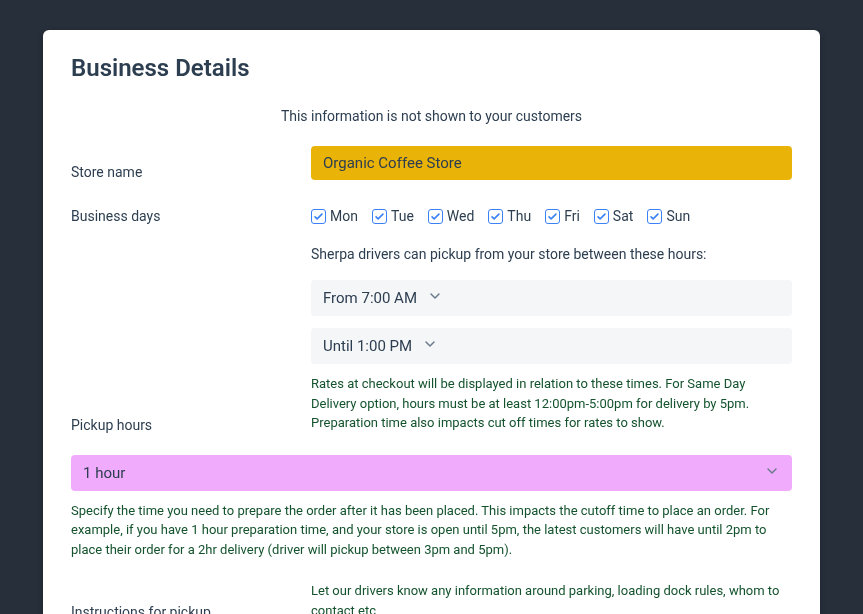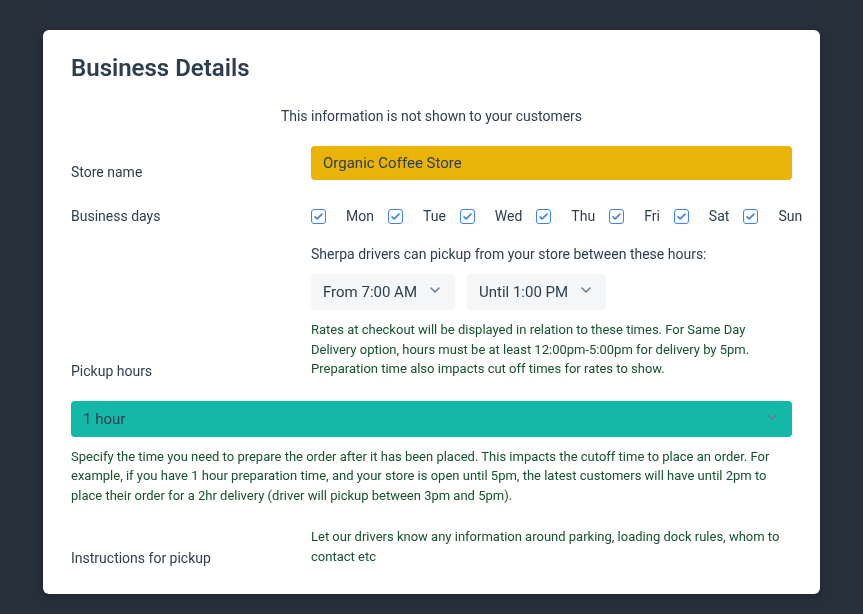--- a/index.html
+++ b/index.html
@@ -62,68 +62,69 @@
     }
     .days {
       display: flex;
       gap: 14px;
       align-items: center;
       padding-top: 4px;
     }
     .day {
       display: flex;
       align-items: center;
-      gap: 20px;
+      gap: 4px;
       cursor: pointer;
     }
     .chk {
       width: 15px;
       height: 15px;
       border: 1.5px solid #3b82f6;
       border-radius: 3px;
       display: flex;
       align-items: center;
       justify-content: center;
       background: #fff;
     }
     .chk svg { width: 11px; height: 11px; display: block; }
     .day-label {
       font-size: 14px;
       color: #2c3e50;
     }
     .desc {
       font-size: 14px;
       color: #2c3e50;
-      margin-bottom: 12px;
+      margin-bottom: 18px;
     }
     .pickers {
       display: flex;
       gap: 12px;
       margin-bottom: 10px;
+      flex-direction: column;
     }
     .picker {
       background: #f5f6f8;
       border-radius: 4px;
       padding: 8px 12px;
       display: flex;
       align-items: center;
       gap: 10px;
       font-size: 15px;
       color: #2c3e50;
       cursor: pointer;
     }
     .picker .chevron { color: #6b7b8c; }
     .help {
       font-size: 13px;
       color: #14532d;
       line-height: 1.5;
     }
     .select-full {
       width: 100%;
-      background: #14b8a6;
+      background: #f0abfc;
       border-radius: 4px;
       padding: 8px 12px;
       display: flex;
       align-items: center;
       justify-content: space-between;
       font-size: 15px;
       color: #2c3e50;
       cursor: pointer;
       margin-bottom: 10px;
     }

